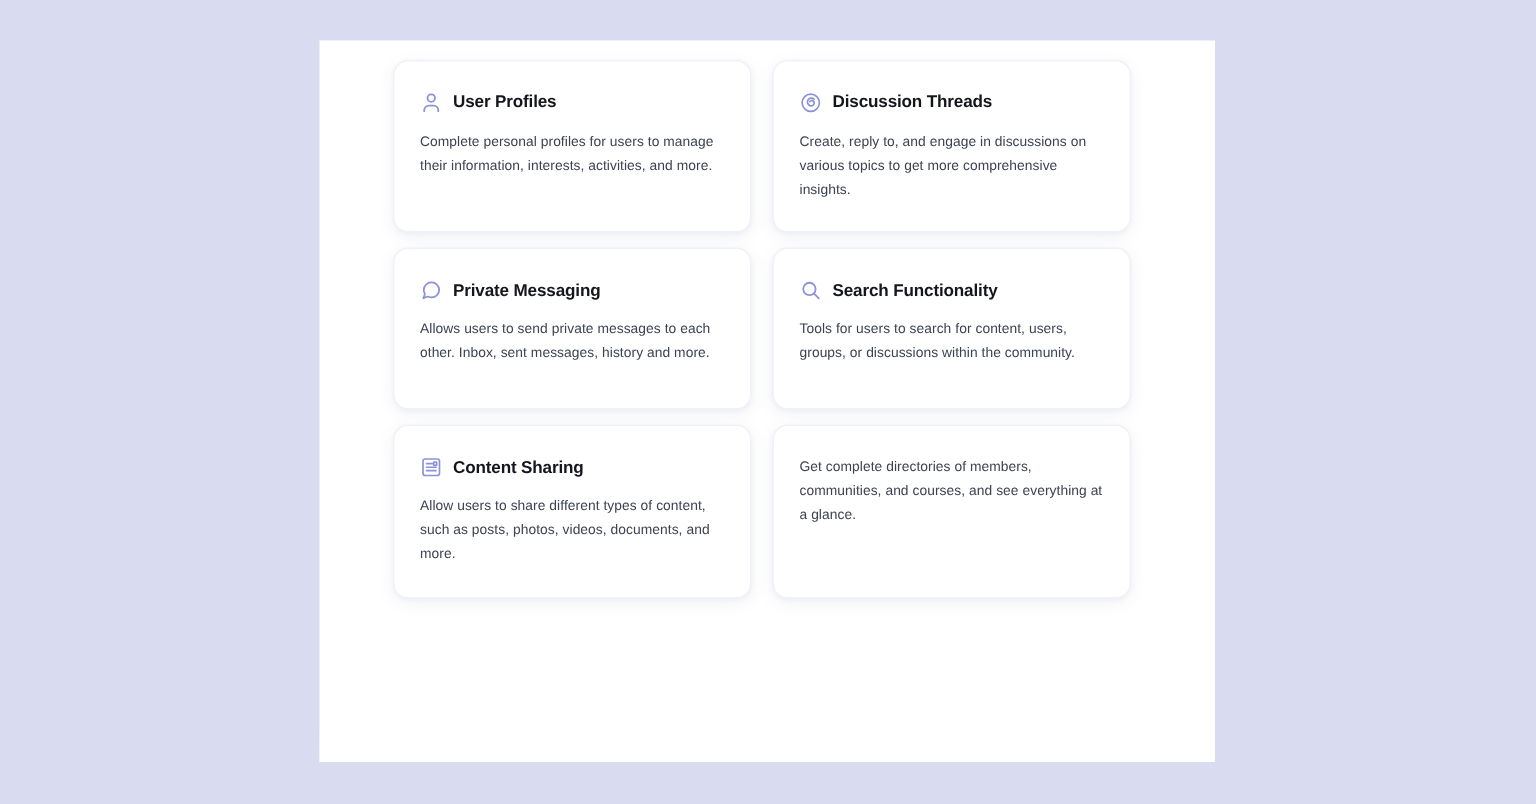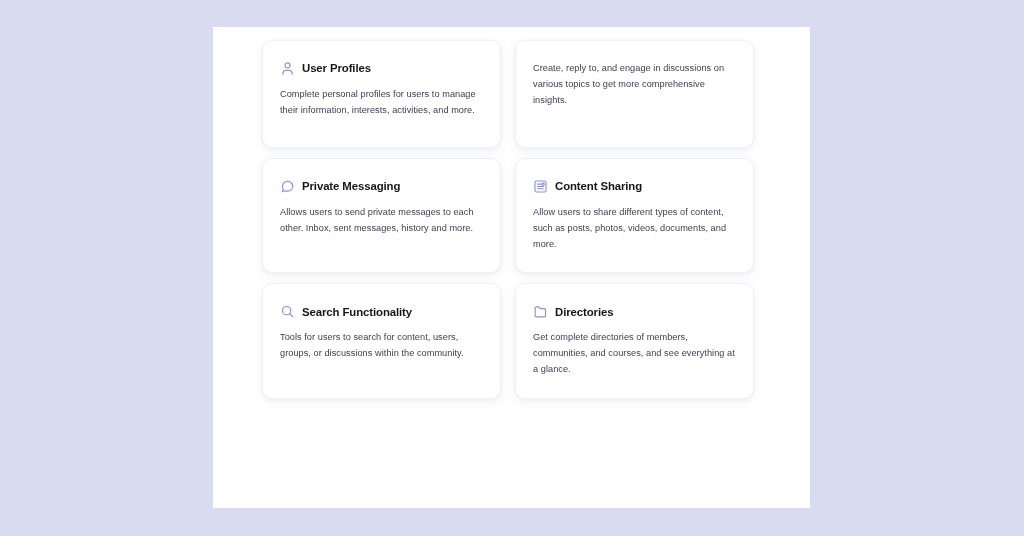--- a/index.html
+++ b/index.html
@@ -121,72 +121,73 @@
               <circle cx="12" cy="7" r="4"></circle>
               <path d="M4.5 21v-1.2A5 5 0 0 1 9.5 15h5a5 5 0 0 1 5 4.8V21"></path>
             </svg>
           </span>
           <span class="card-title">User Profiles</span>
         </div>
         <p class="card-desc">Complete personal profiles for users to manage their information, interests, activities, and more.</p>
       </div>
 
       <div class="card">
+        <div class="card-head">
+          <span class="card-icon">
+            <svg viewBox="0 0 24 24" fill="none" stroke="currentColor" stroke-width="1.8" stroke-linecap="round" stroke-linejoin="round">
+              <circle cx="12" cy="12" r="9.2"></circle>
+              <path d="M15.5 8.2a4.2 4.2 0 0 0-6.6 1.1 4.3 4.3 0 0 0 2.7 6 3.4 3.4 0 0 0 4-2.2 2.9 2.9 0 0 0-2-3.4 2.3 2.3 0 0 0-2.6 1.2"></path>
+            </svg>
+          </span>
+          <span class="card-title">Discussion Threads</span>
+        </div>
         <p class="card-desc">Create, reply to, and engage in discussions on various topics to get more comprehensive insights.</p>
       </div>
 
       <div class="card">
         <div class="card-head">
           <span class="card-icon">
             <svg viewBox="0 0 24 24" fill="none" stroke="currentColor" stroke-width="1.9" stroke-linecap="round" stroke-linejoin="round">
               <path d="M20.5 11.6a8 8 0 0 1-8.6 7.9 9 9 0 0 1-3.6-.8L3.6 20.4l1.7-4.5A7.7 7.7 0 0 1 4 11.6a8 8 0 0 1 8.3-7.9 8.1 8.1 0 0 1 8.2 7.9z"></path>
             </svg>
           </span>
           <span class="card-title">Private Messaging</span>
         </div>
         <p class="card-desc">Allows users to send private messages to each other. Inbox, sent messages, history and more.</p>
       </div>
 
       <div class="card">
         <div class="card-head">
           <span class="card-icon">
+            <svg viewBox="0 0 24 24" fill="none" stroke="currentColor" stroke-width="1.9" stroke-linecap="round" stroke-linejoin="round">
+              <circle cx="10.6" cy="10.6" r="6.6"></circle>
+              <path d="M15.6 15.6 20.6 20.6"></path>
+            </svg>
+          </span>
+          <span class="card-title">Search Functionality</span>
+        </div>
+        <p class="card-desc">Tools for users to search for content, users, groups, or discussions within the community.</p>
+      </div>
+
+      <div class="card">
+        <div class="card-head">
+          <span class="card-icon">
             <svg viewBox="0 0 24 24" fill="none" stroke="currentColor" stroke-width="1.8" stroke-linecap="round" stroke-linejoin="round">
               <rect x="3.2" y="3.2" width="17.6" height="17.6" rx="2.4"></rect>
               <path d="M7 8.2h6.2M7 12h10M7 15.6h10"></path>
               <rect x="14.6" y="6.6" width="3.2" height="3.4" rx="0.6"></rect>
             </svg>
           </span>
           <span class="card-title">Content Sharing</span>
         </div>
         <p class="card-desc">Allow users to share different types of content, such as posts, photos, videos, documents, and more.</p>
       </div>
 
-      <div class="card">
-        <div class="card-head">
-          <span class="card-icon">
-            <svg viewBox="0 0 24 24" fill="none" stroke="currentColor" stroke-width="1.9" stroke-linecap="round" stroke-linejoin="round">
-              <circle cx="10.6" cy="10.6" r="6.6"></circle>
-              <path d="M15.6 15.6 20.6 20.6"></path>
-            </svg>
-          </span>
-          <span class="card-title">Search Functionality</span>
-        </div>
-        <p class="card-desc">Tools for users to search for content, users, groups, or discussions within the community.</p>
-      </div>
-
 
       <div class="card tall">
-        <div class="card-head">
-          <span class="card-icon">
-            <svg viewBox="0 0 24 24" fill="none" stroke="currentColor" stroke-width="1.9" stroke-linecap="round" stroke-linejoin="round">
-              <path d="M3.4 19.2V6.2a1.6 1.6 0 0 1 1.6-1.6h4.2l2.2 2.8h7a1.6 1.6 0 0 1 1.6 1.6v10.2a1.4 1.4 0 0 1-1.4 1.4H4.8a1.4 1.4 0 0 1-1.4-1.4z"></path>
-            </svg>
-          </span>
-          <span class="card-title">Directories</span>
-        </div>
         <p class="card-desc">Get complete directories of members, communities, and courses, and see everything at a glance.</p>
       </div>
 
 
     </div>
     <div id="fade"></div>
   </div>
 </div>
 
 </body></html>

